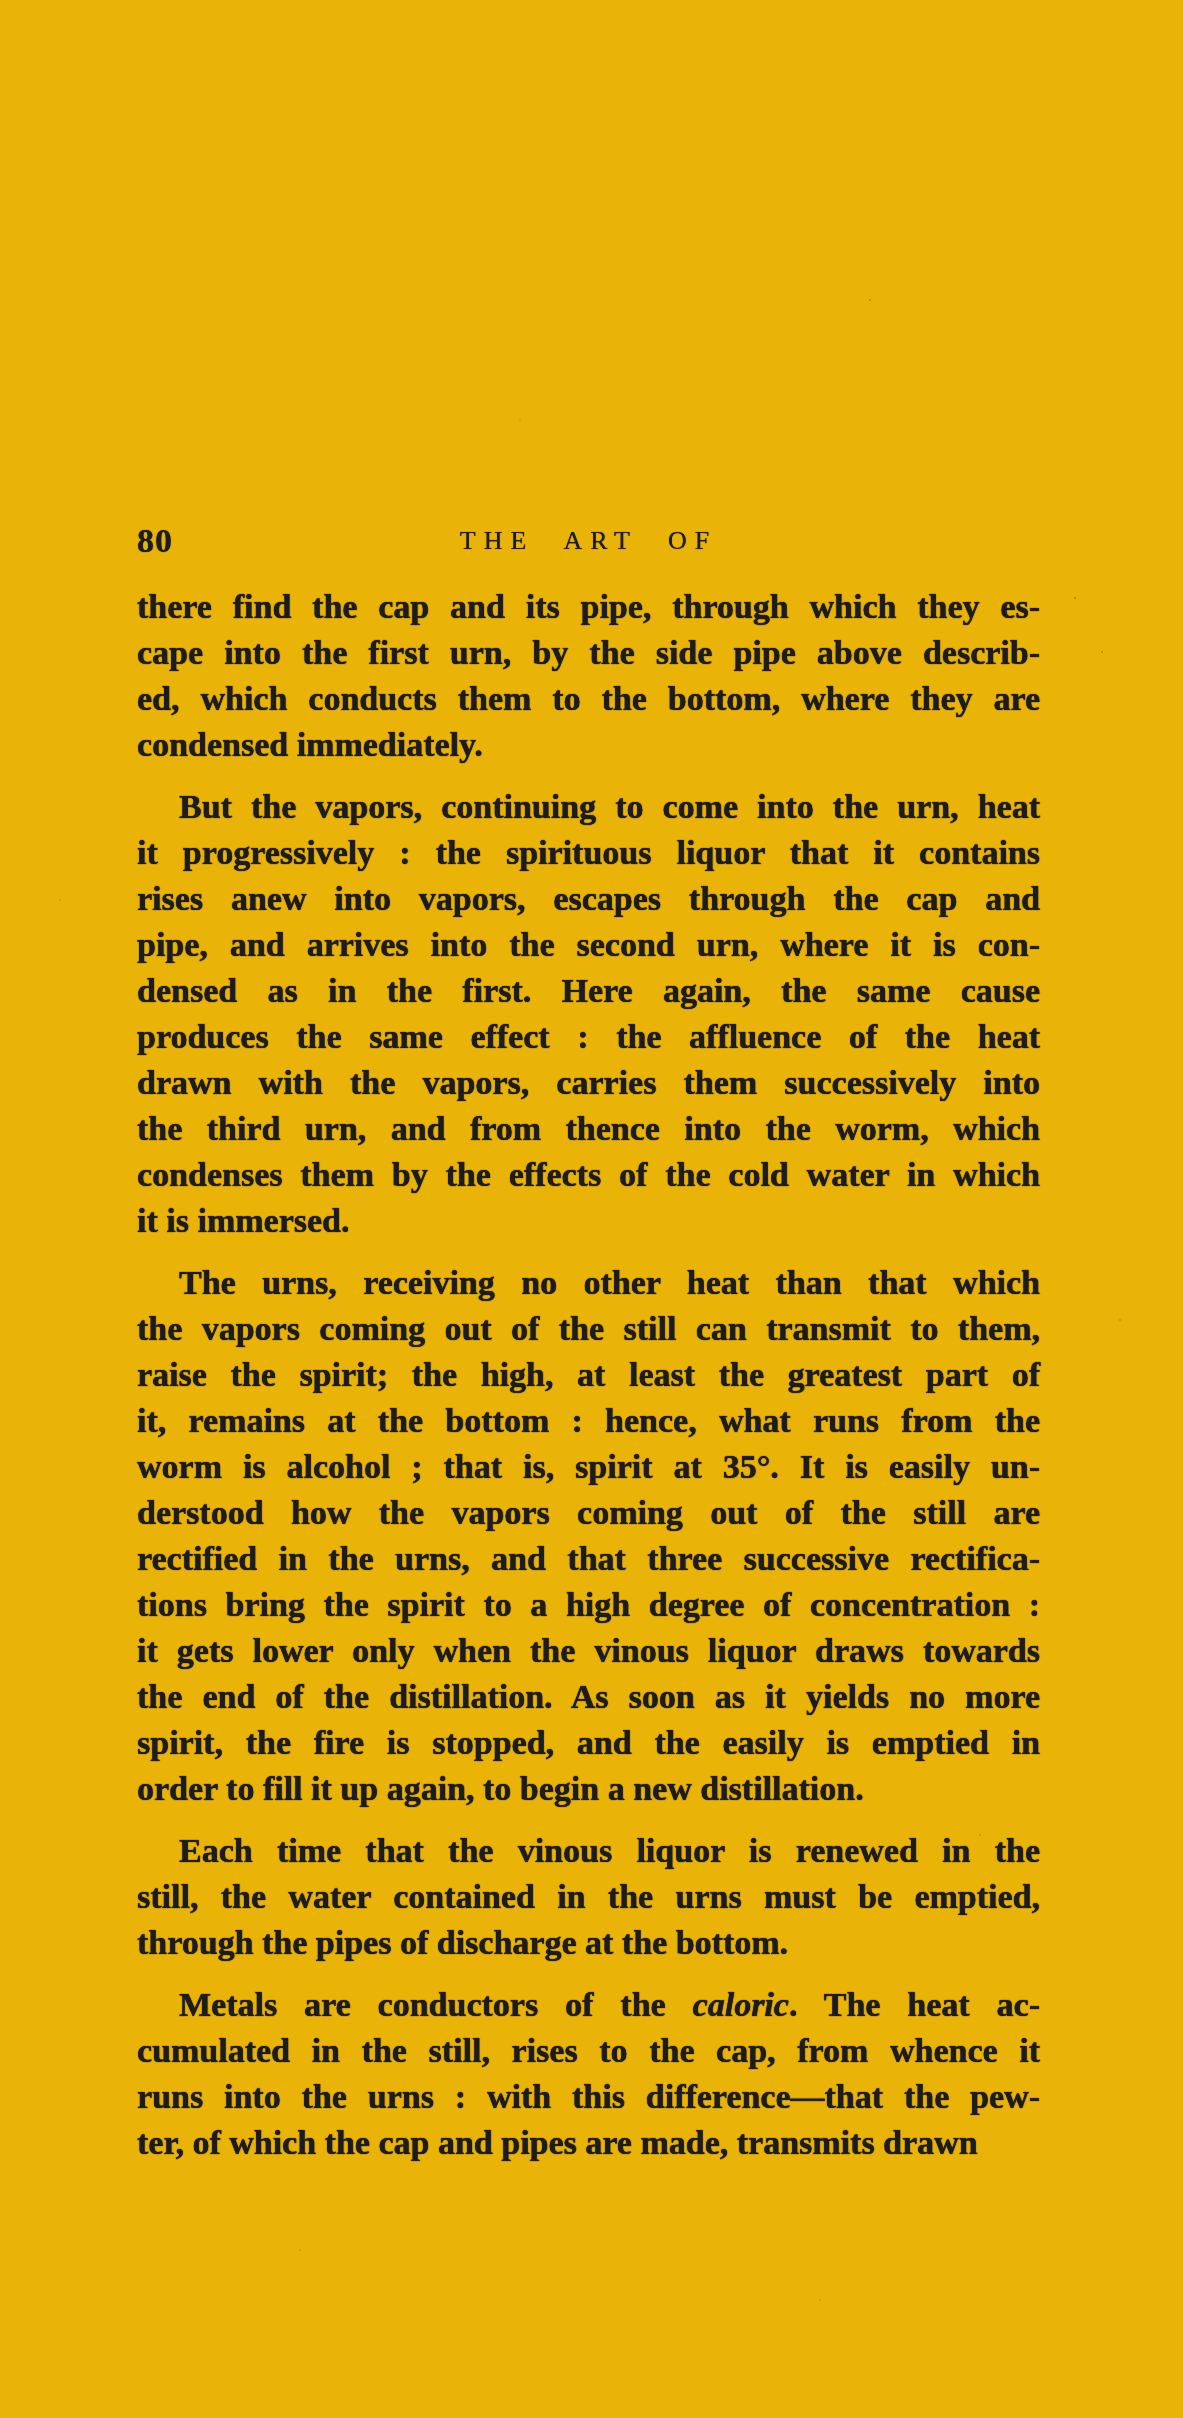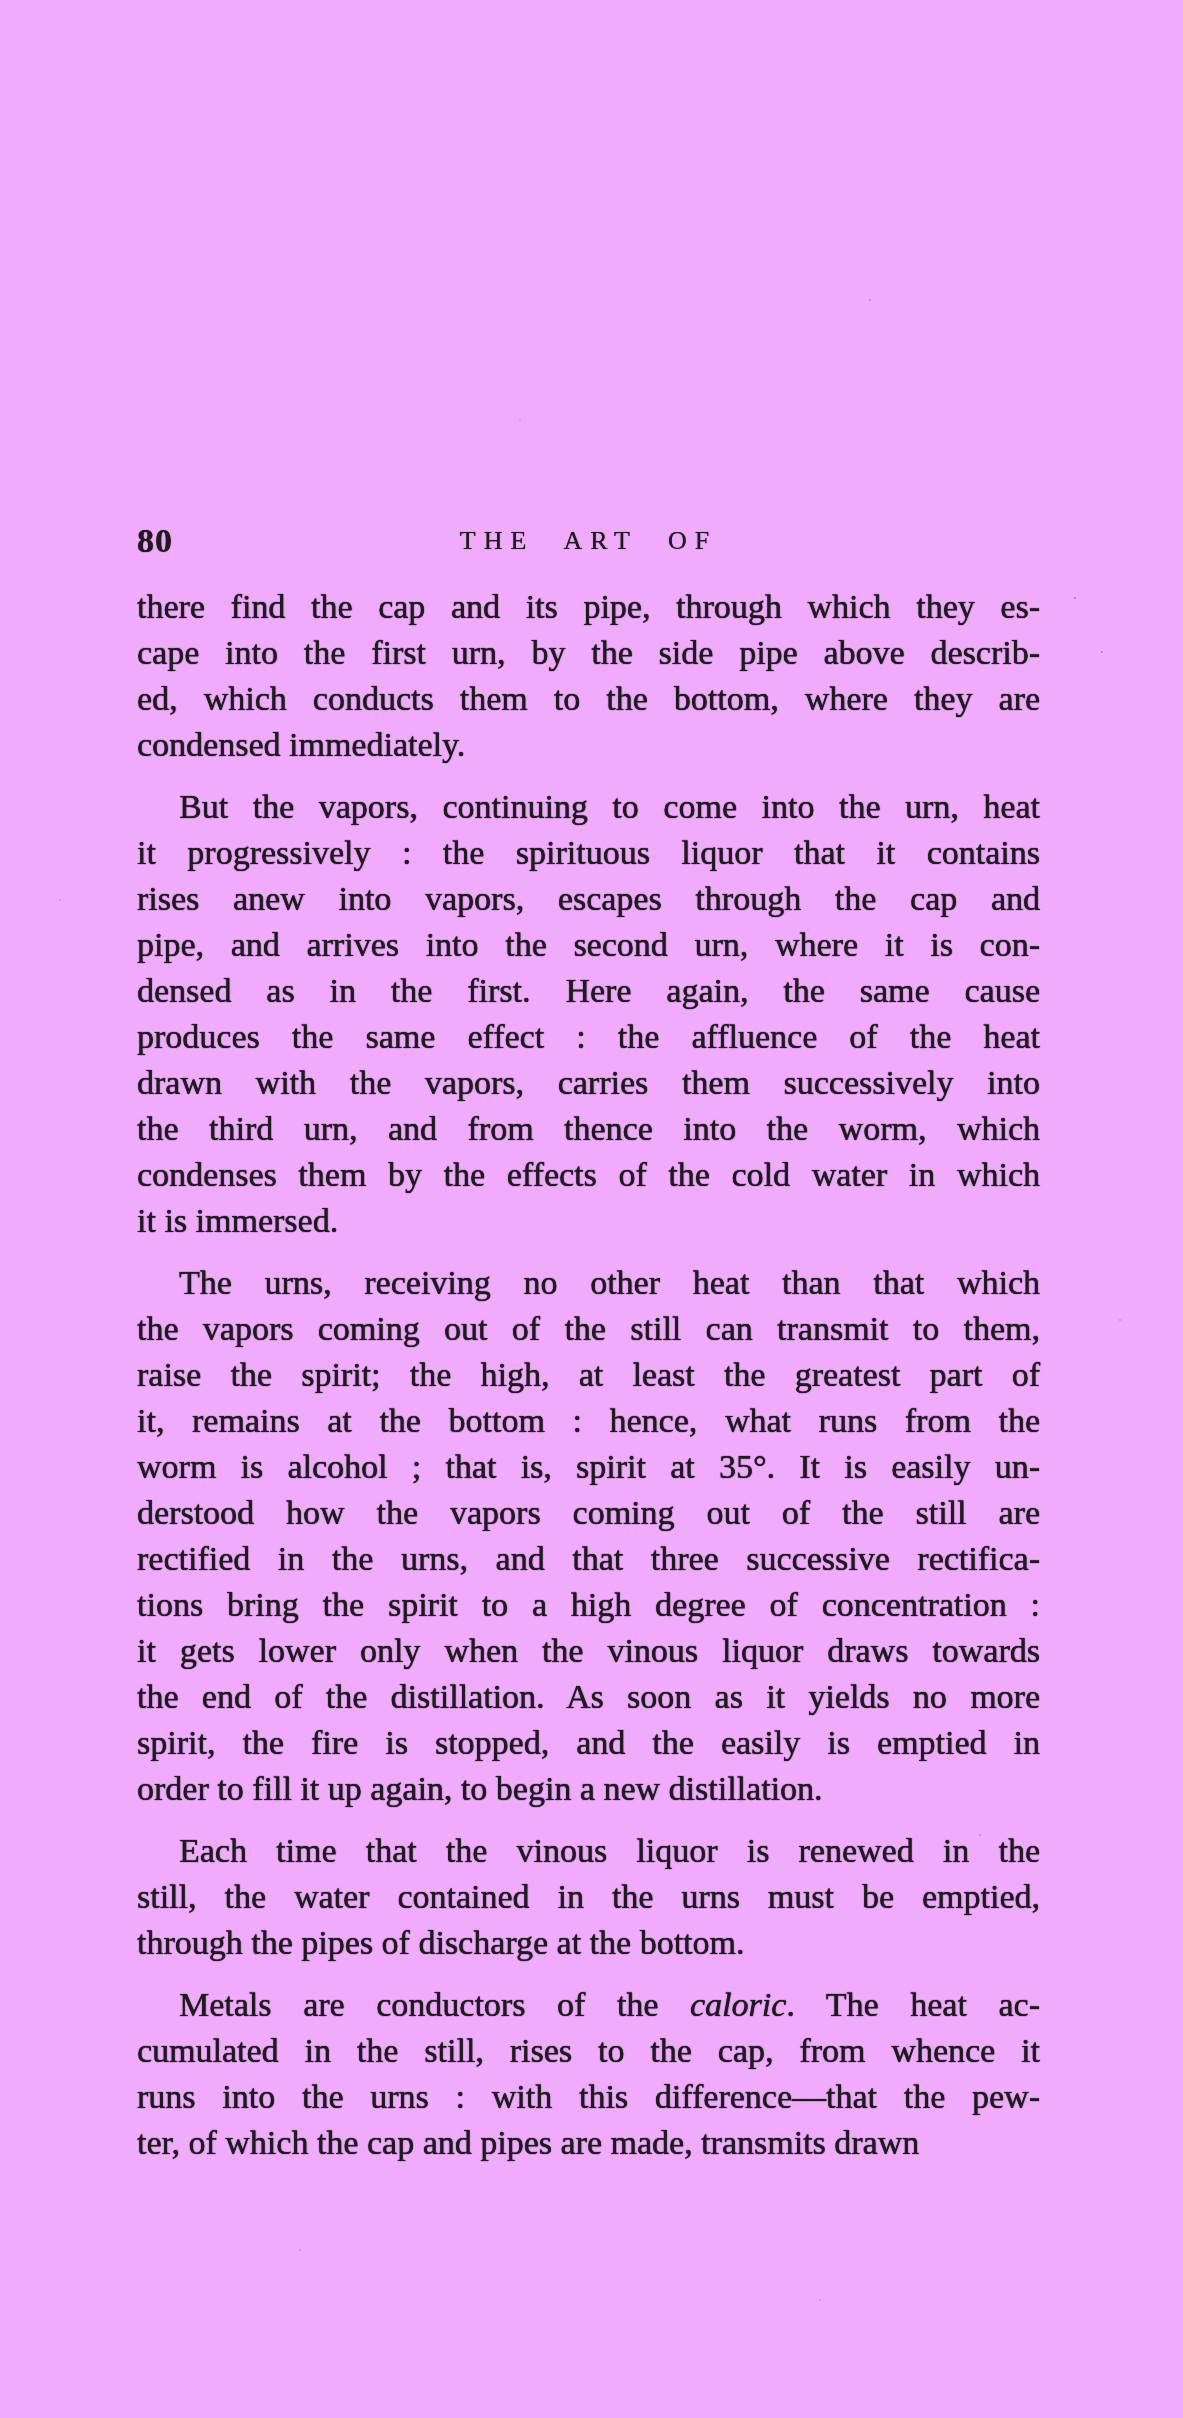--- a/index.html
+++ b/index.html
@@ -4,21 +4,21 @@
 <style>
   html, body {
     margin: 0;
     padding: 0;
     background: #ffffff;
   }
   .page {
     position: relative;
     width: 1183px;
     height: 2418px;
-    background: #f0abfc;
+    background: #eab308;
     overflow: hidden;
     font-family: "Liberation Serif", serif;
     color: #1c1c1c;
   }
   
   .speckles {
     position: absolute;
     inset: 0;
     pointer-events: none;
     background-image:
@@ -65,20 +65,21 @@
     width: 903px;
     font-size: 34px;
     line-height: 46px;
     text-shadow: 0 0 1px #222, 0.3px 0.3px 0.9px rgba(20,20,20,0.75);
   }
   .para { margin: 0 0 16px 0; }
   .para:last-child { margin-bottom: 13px; }
   .line {
     text-align: justify;
     text-align-last: justify;
+    font-weight: bold;
   }
   .line.last { text-align-last: left; }
   .line.indent { text-indent: 42px; }
 </style>
 </head>
 <body>
 
 <div class="page">
   <div class="speckles"></div>
 

